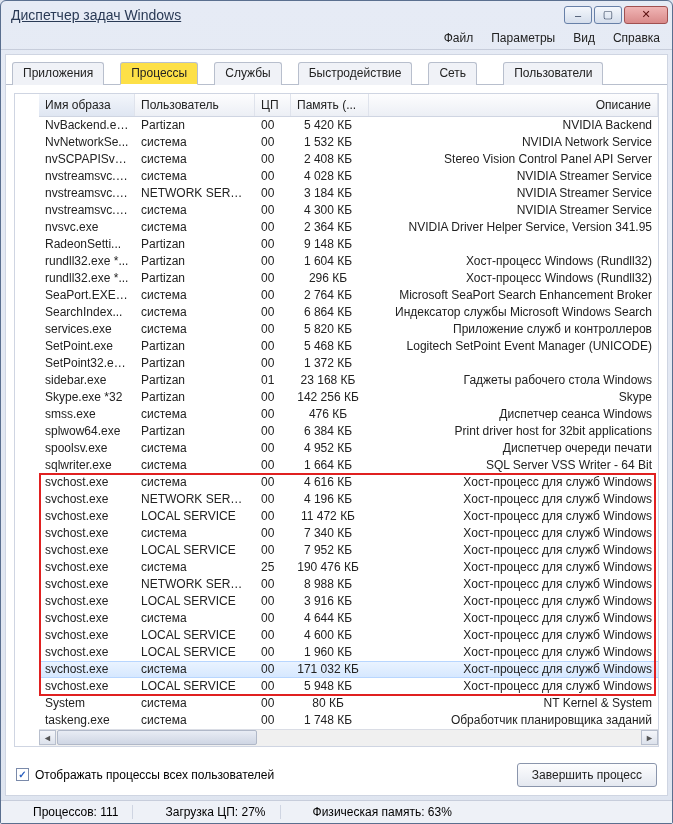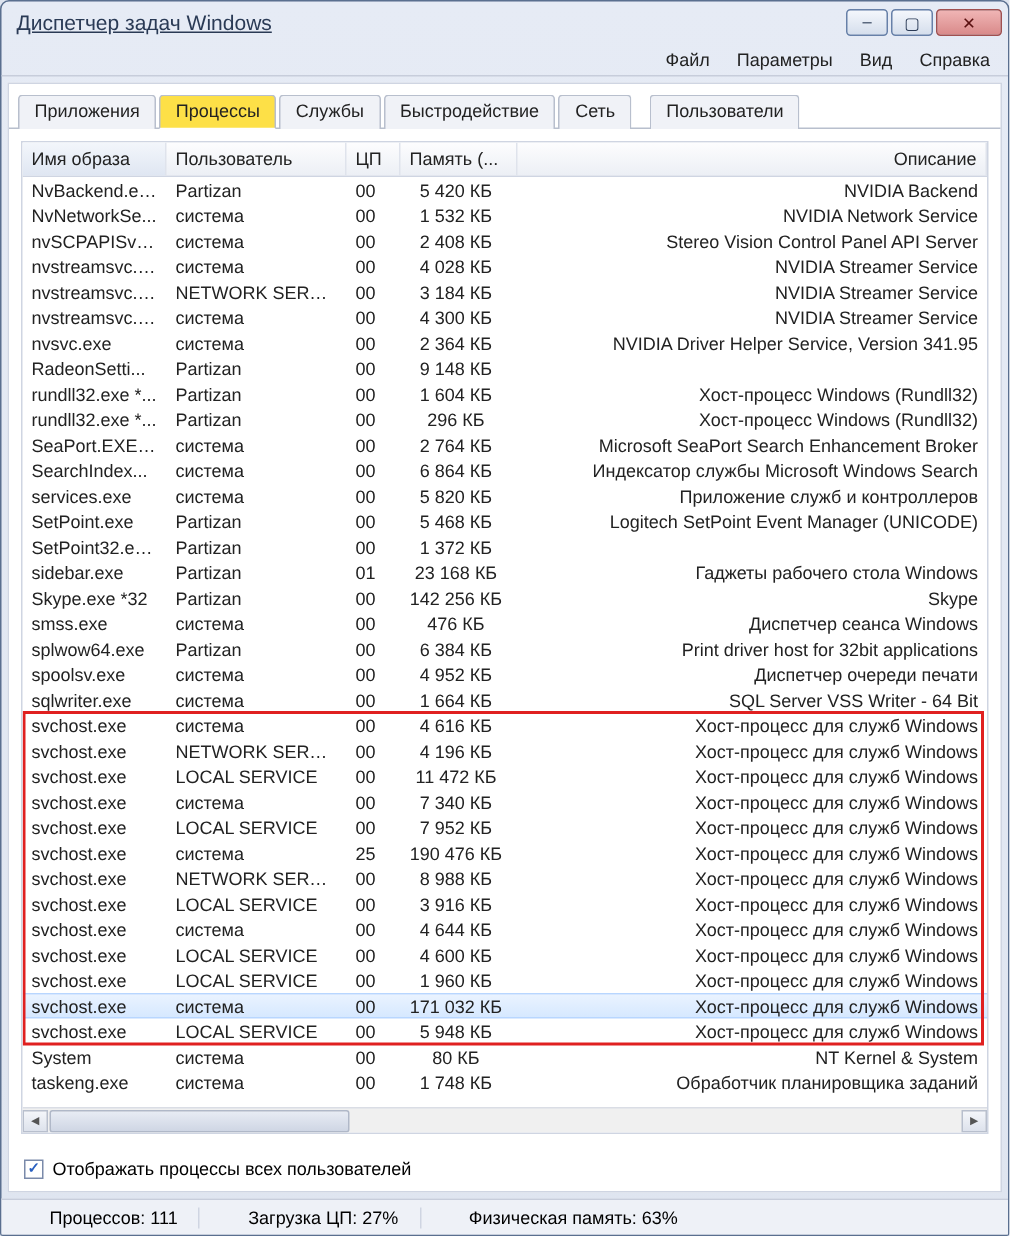--- a/index.html
+++ b/index.html
@@ -9,25 +9,25 @@
 .titlebar { height: 28px; display: flex; align-items: center; padding: 0 4px 0 10px; }
 .titlebar span { color:#2a3a55; font-size:14px; flex:1;text-decoration:underline; }
 .wbtn { width: 28px; height: 18px; border:1px solid #6780a8; border-radius:3px; background:linear-gradient(#f4f7fc,#d5deec); margin-left:2px; display:flex; align-items:center; justify-content:center; color:#2a3a55; font-size:11px; cursor:default; }
 .wbtn.close { width:44px; background:linear-gradient(#f0b5b5,#d98a8a); border-color:#a05050; color:#5a1010;}
 
 .menubar { height: 22px; display:flex; align-items:center; padding:0 4px; gap:2px; border-bottom:1px solid #c7cddb;justify-content:flex-end; }
 .menubar span { padding:2px 8px; cursor:default; color:#222; }
 
 .client { flex:1; background:#fff; margin:4px; border:1px solid #cfd5e2; display:flex; flex-direction:column; }
 
-.tabs { display:flex; gap:2px; padding:6px 6px 0 6px; border-bottom:1px solid #b8bfcd; }
+.tabs { display:flex; gap:16px; padding:6px 6px 0 6px; border-bottom:1px solid #b8bfcd; }
 .tab { border:1px solid #b8bfcd; border-bottom:none; padding:3px 10px 4px; background:#f0f2f7; border-radius:3px 3px 0 0; cursor:default; position:relative; top:1px; color:#222;}
 .tab.active { background:#fde047; border-bottom:1px solid #fff; font-weight:normal; }
 
-.list-wrap { flex:1; margin:8px; border:1px solid #cfd5e2; display:flex; flex-direction:column; overflow:hidden; position:relative; }
+.list-wrap { flex:1; margin:8px; border:1px solid #cfd5e2; display:flex; flex-direction:column; overflow:hidden; position:relative;padding-left:24px; }
 .headers { display:flex; background:linear-gradient(#fdfdfe,#eceff5); border-bottom:1px solid #cfd5e2; flex:0 0 auto; }
 .hcell { border-right:1px solid #dfe3ec; padding:4px 6px; color:#222; overflow:hidden; white-space:nowrap; text-overflow:ellipsis; cursor:default; }
 .hcell.sorted { background:linear-gradient(#f3f6fb,#dfe6f2); }
 .rows { flex:1; overflow-y:auto; overflow-x:hidden; position:relative; }
 .row { display:flex; height:17px; align-items:center; }
 .row.sel { background:linear-gradient(#eaf3ff,#d6e8ff); border-top:1px solid #b8d6ff; border-bottom:1px solid #b8d6ff; }
 .cell { padding:0 6px; overflow:hidden; white-space:nowrap; text-overflow:ellipsis; color:#222; }
 .c0 { width:96px; }
 .c1 { width:120px; }
 .c2 { width:36px; text-align:left; }
@@ -351,20 +351,21 @@
         <div class="arrow">►</div>
       </div>
     </div>
 
     <div class="bottom-row">
       <label class="checkbox">
         <span class="cb">✓</span>
         <span>Отображать процессы всех пользователей</span>
       </label>
       <div class="spacer"></div>
+      <div class="btn">Завершить процесс</div>
     </div>
   </div>
 
   <div class="statusbar">
     <span>Процессов: 111</span>
     <span>Загрузка ЦП: 27%</span>
     <span>Физическая память: 63%</span>
   </div>
 </div>
 

